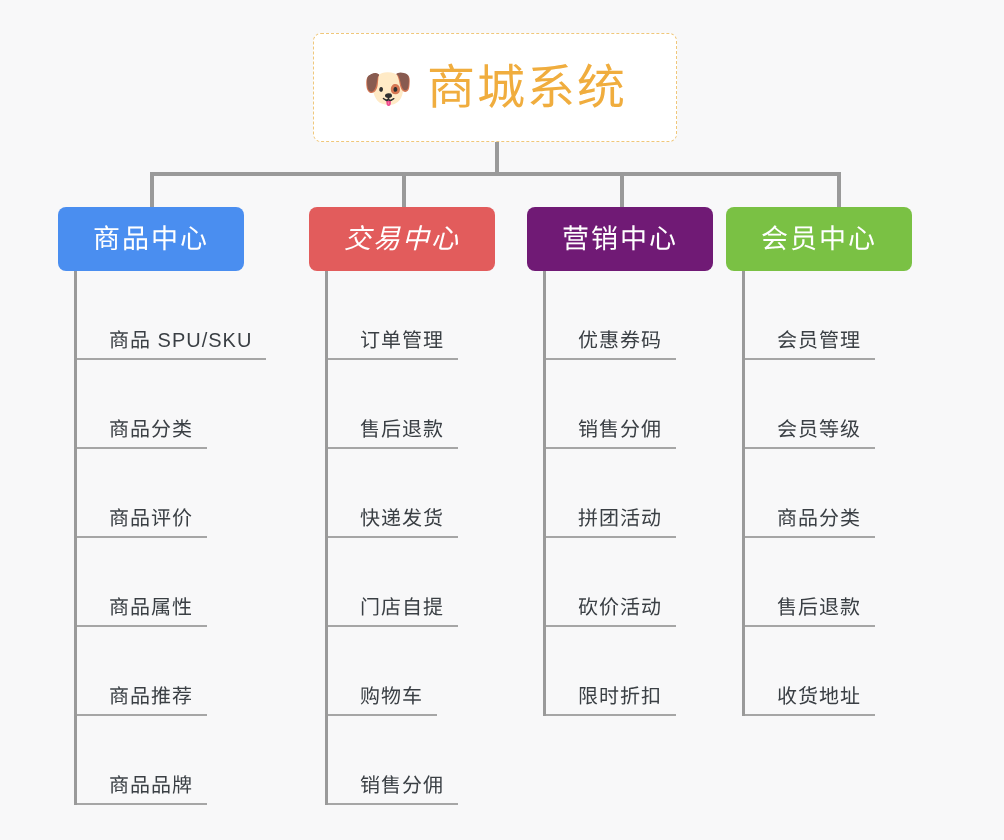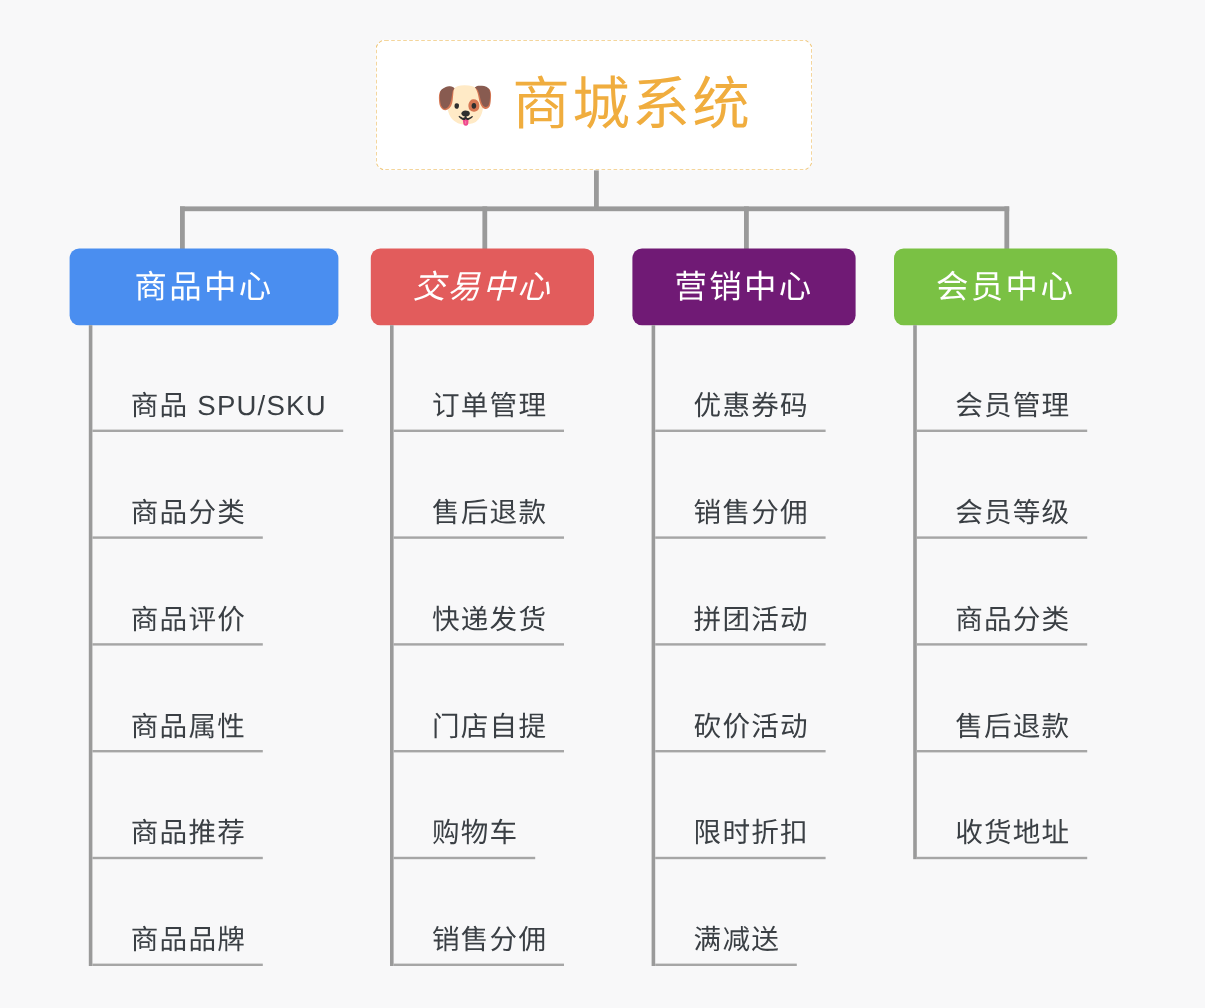--- a/index.html
+++ b/index.html
@@ -80,35 +80,35 @@
 
   
   .column {
     position: absolute;
     top: 207px;
     width: 232px;
   }
   .column.c0 { left: 58px; }
   .column.c1 { left: 309px; }
   .column.c2 { left: 527px; }
-  .column.c3 { left: 745px; text-align: right; }
+  .column.c3 { left: 726px; text-align: right; }
 
   .cat-box {
     height: 64px;
     border-radius: 8px;
     display: flex;
     align-items: center;
     justify-content: center;
     color: #ffffff;
     font-size: 27px;
     letter-spacing: 2px;
     line-height: 1;
     white-space: nowrap;
   }
-  .column.c0 .cat-box { width: 224px; background: #4a8ef0; }
+  .column.c0 .cat-box { width: 186px; background: #4a8ef0; }
   .column.c1 .cat-box { width: 186px; background: #e25c5c; font-style: italic; }
   .column.c2 .cat-box { width: 186px; background: #eaa93e; }
   .column.c3 .cat-box { width: 186px; background: #7ac144; }
 
   
   .leaves {
     position: relative;
     margin-left: 16px;
     padding-left: 0;
     border-left: 3px solid #9a9a9a;
@@ -119,21 +119,21 @@
     display: flex;
     align-items: flex-end;
   }
   .leaf-inner {
     display: inline-flex;
     flex-direction: column;
     align-items: flex-start;
     margin-left: 0;
   }
   .leaf-label {
-    font-size: 23px;
+    font-size: 20px;
     color: #3a3f44;
     letter-spacing: 1px;
     line-height: 1.1;
     white-space: nowrap;
     padding: 0 14px 7px 32px;
   }
   .leaf-rule {
     height: 2px;
     background: #a6a6a6;
     width: 100%;
@@ -275,26 +275,20 @@
         <span class="leaf-label">砍价活动</span>
         <span class="leaf-rule"></span>
           </div>
         </div>
       <div class="leaf">
           <div class="leaf-inner">
         <span class="leaf-label">限时折扣</span>
         <span class="leaf-rule"></span>
           </div>
         </div>
-      <div class="leaf">
-          <div class="leaf-inner">
-        <span class="leaf-label">满减送</span>
-        <span class="leaf-rule"></span>
-          </div>
-        </div>
     </div>
   </div>
 
   <div class="column c3">
     <div class="cat-box" style="background: rgb(122, 193, 68);">
       <span>会员中心</span>
     </div>
     <div class="leaves">
       <div class="leaf">
           <div class="leaf-inner">

